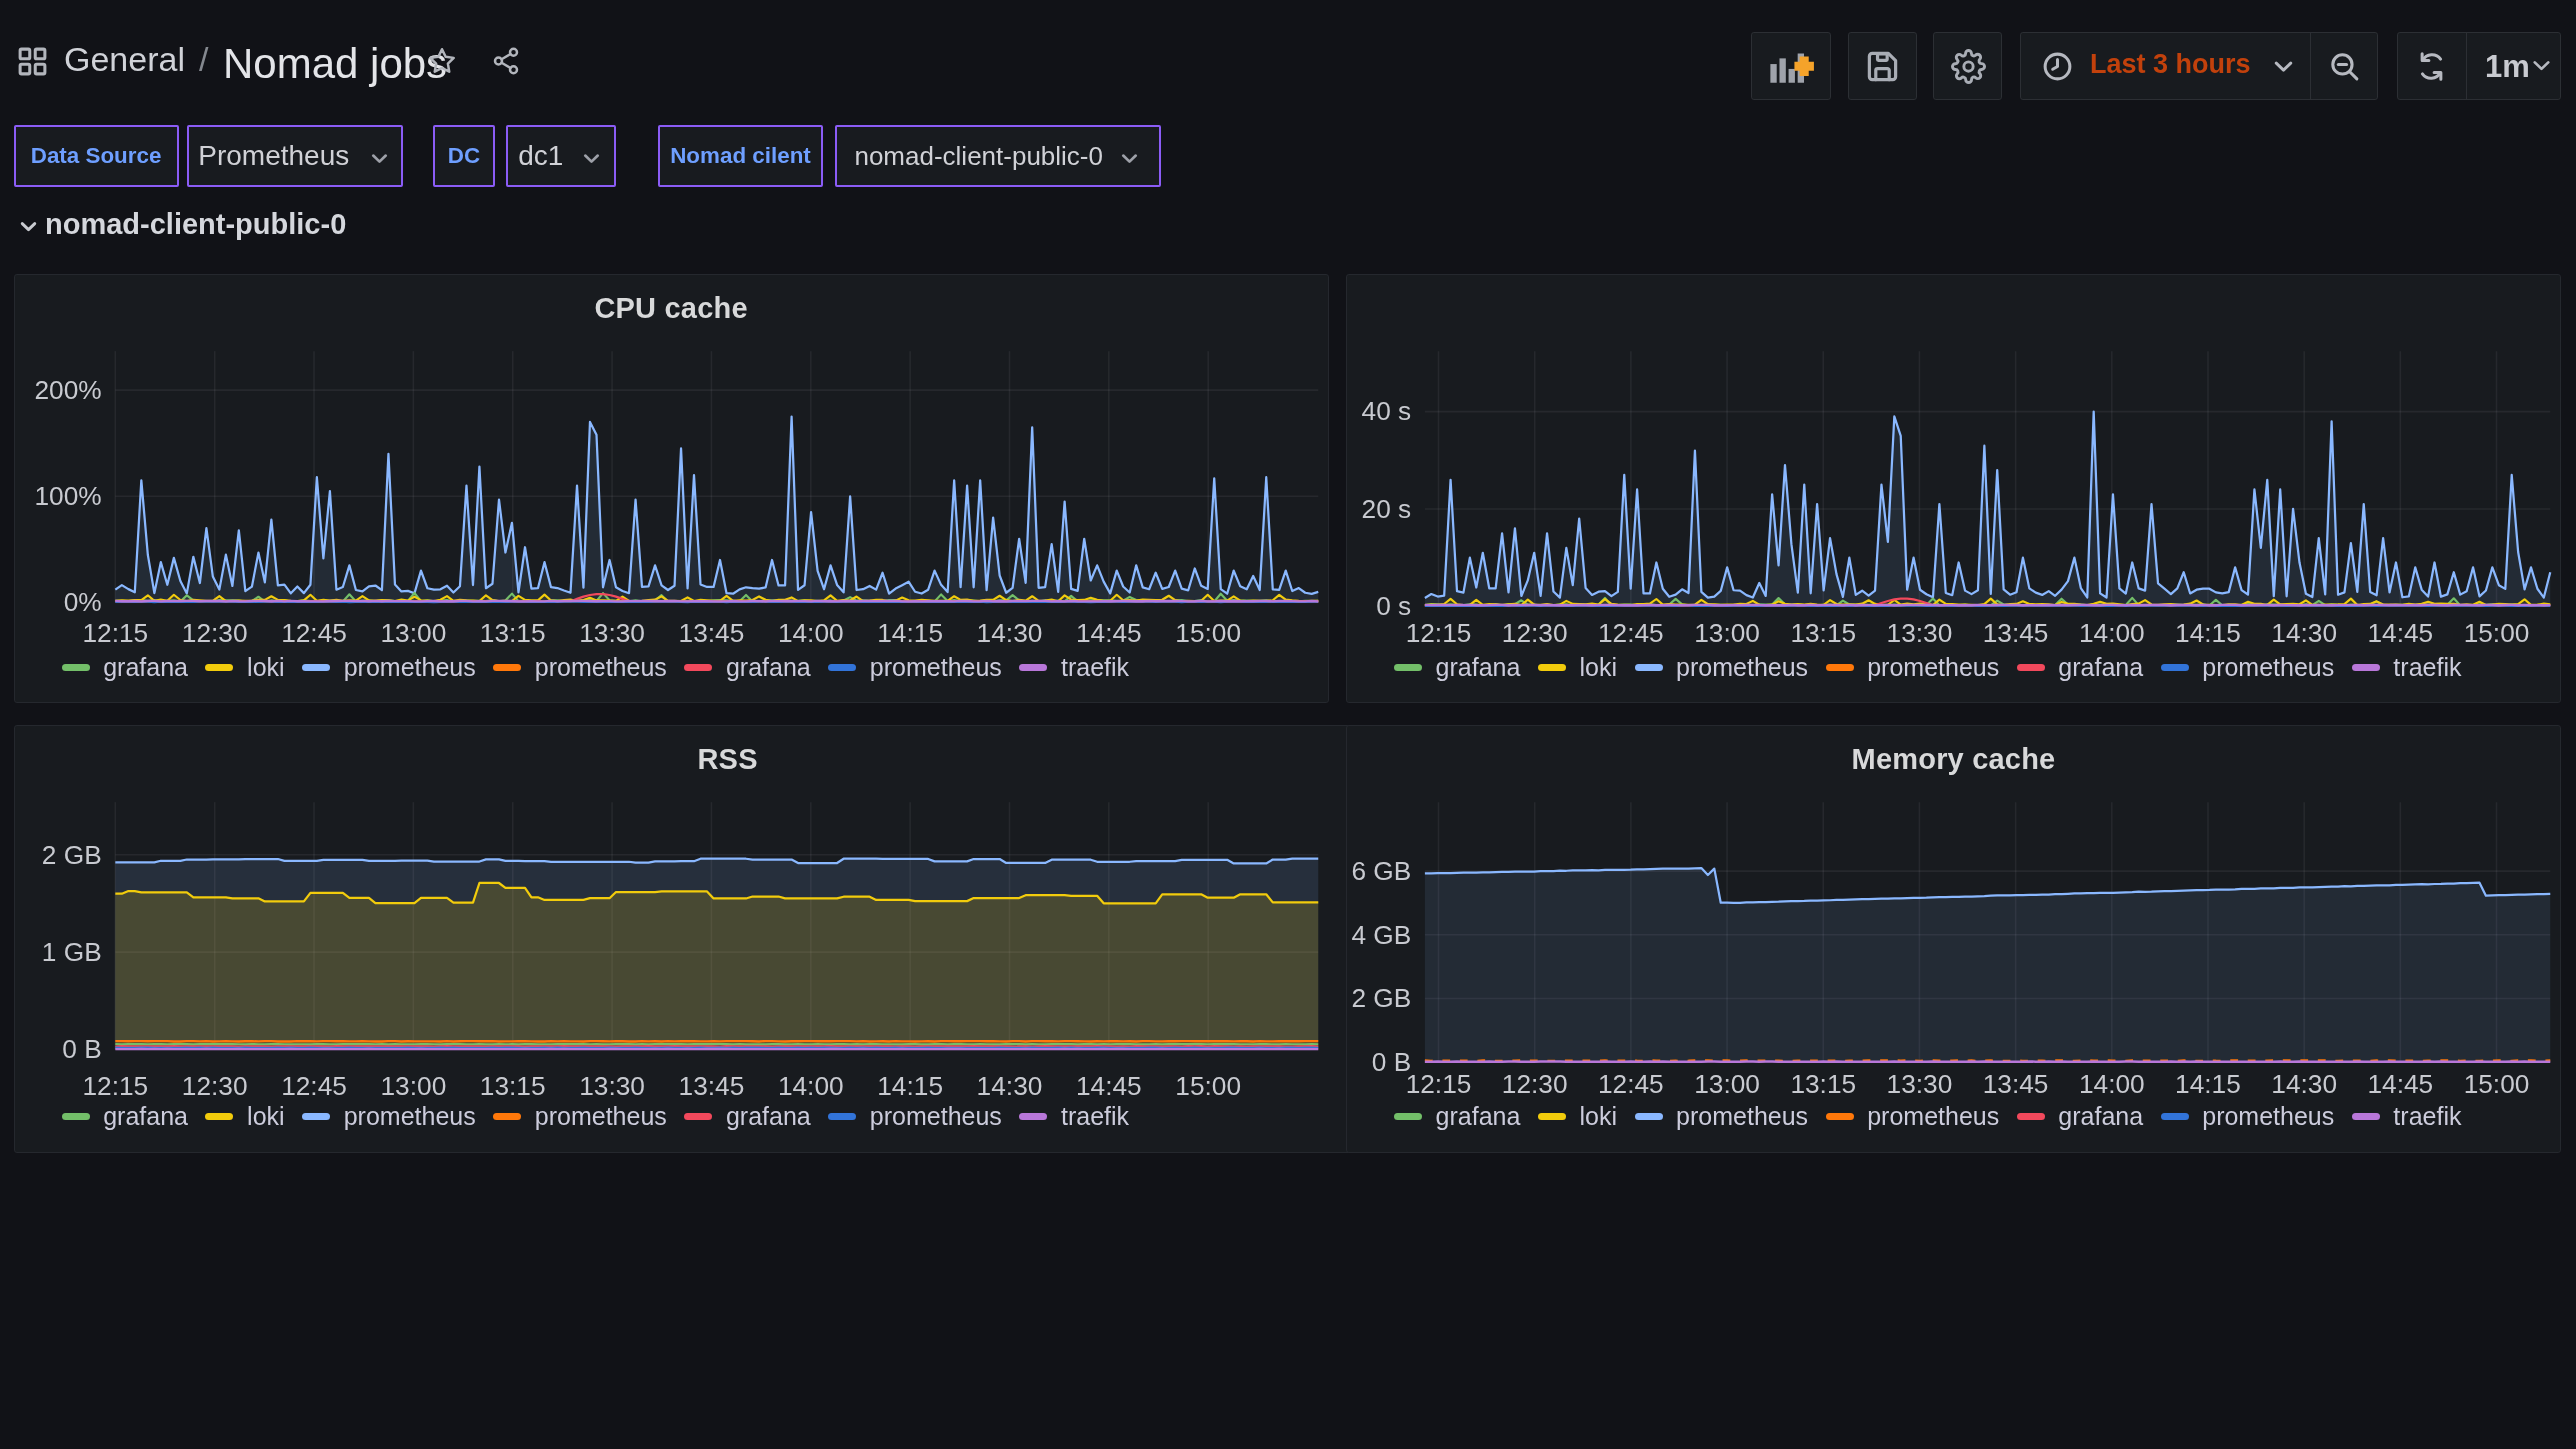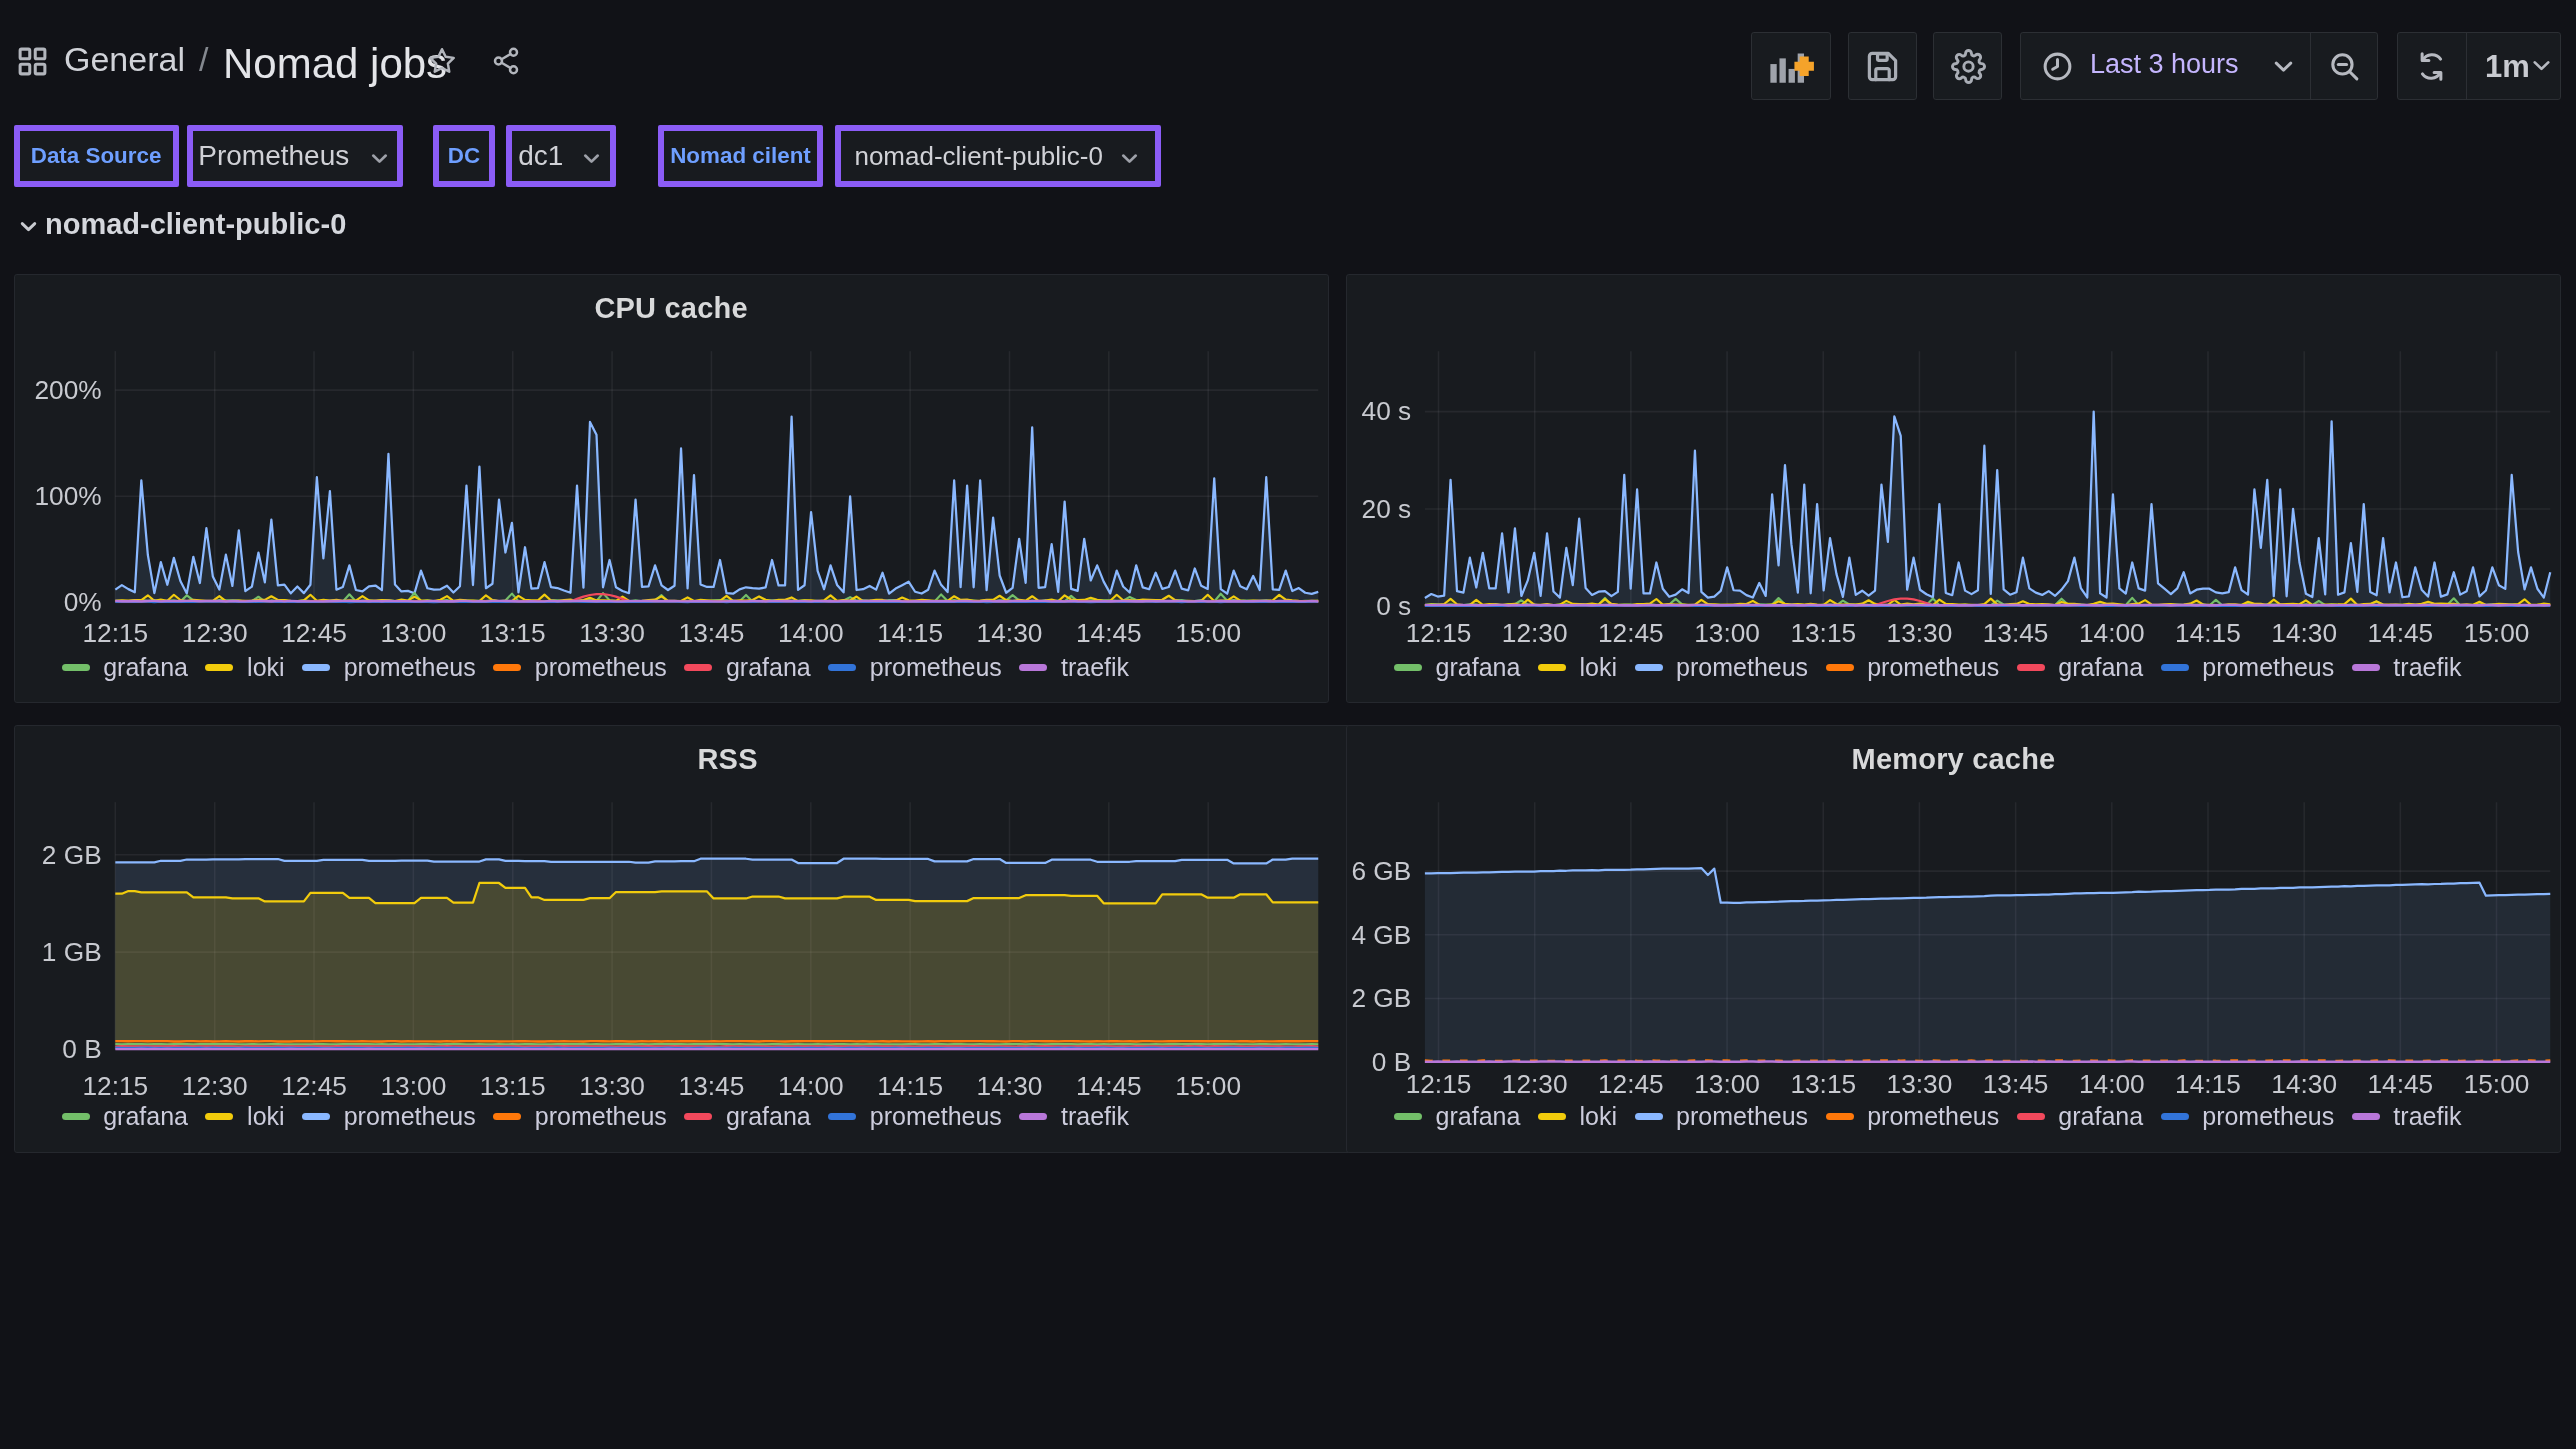--- a/index.html
+++ b/index.html
@@ -1,21 +1,21 @@
 <!DOCTYPE html>
 <html><head><meta charset="utf-8"><style>
 * { margin:0; padding:0; box-sizing:border-box; }
 html,body { width:2576px; height:1449px; background:#111217; font-family:"Liberation Sans",sans-serif; overflow:hidden; }
 .abs { position:absolute; }
 .panel { position:absolute; background:#181b1f; border:1px solid #25282e; border-radius:2.9px; }
 .ptitle { position:absolute; left:0; right:0; top:16.6px; text-align:center; font-size:29px; font-weight:bold; color:#d8d9da; letter-spacing:0.2px;}
 .legend { position:absolute; left:47px; height:29px; display:flex; align-items:center; font-size:25px; color:#cccCdc; white-space:nowrap; }
 .li { display:flex; align-items:center; margin-right:17.5px;text-align:center; }
 .lm { display:inline-block; width:28px; height:7.8px; border-radius:3.9px; margin-right:13.6px; }
-.fbox { position:absolute; top:125px; height:62px; background:#181b1f; border:6px solid #8b5cf6; border-radius:1.9px; display:flex; align-items:center; justify-content:center; white-space:nowrap; }
+.fbox { position:absolute; top:125px; height:62px; background:#181b1f; border:2px solid #8b5cf6; border-radius:1.9px; display:flex; align-items:center; justify-content:center; white-space:nowrap; }
 .flabel { color:#6e9fff; font-weight:bold; font-size:22.4px; }
 .fval { color:#d0d1d6; font-size:28px; }
 .tbtn { position:absolute; top:32px; height:68px; background:#181b1f; border:1px solid #2c2f34; border-radius:2.9px; }
 </style></head><body>
 <svg style="position:absolute;left:15.6px;top:45px" width="33" height="33" viewBox="0 0 24 24" fill="none" stroke="#b2b5bc" stroke-width="2.2" stroke-linecap="round" stroke-linejoin="round">
     <rect x="3" y="3" width="7" height="7" rx="1"></rect>
     <rect x="14" y="3" width="7" height="7" rx="1"></rect>
     <rect x="3" y="14" width="7" height="7" rx="1"></rect>
     <rect x="14" y="14" width="7" height="7" rx="1"></rect>
   </svg>
@@ -50,21 +50,21 @@
 <svg style="position:absolute;left:1951px;top:49px" width="35" height="35" viewBox="0 0 24 24" fill="none" stroke="#a9adb5" stroke-width="2.0" stroke-linecap="round" stroke-linejoin="round">
     <circle cx="12" cy="12" r="3.2"></circle>
     <path d="M19.4 15a1.65 1.65 0 0 0 .33 1.82l.06.06a2 2 0 0 1-2.83 2.83l-.06-.06a1.65 1.65 0 0 0-1.82-.33 1.65 1.65 0 0 0-1 1.51V21a2 2 0 0 1-4 0v-.09A1.65 1.65 0 0 0 9 19.4a1.65 1.65 0 0 0-1.82.33l-.06.06a2 2 0 0 1-2.83-2.83l.06-.06a1.65 1.65 0 0 0 .33-1.82 1.65 1.65 0 0 0-1.51-1H3a2 2 0 0 1 0-4h.09A1.65 1.65 0 0 0 4.6 9a1.65 1.65 0 0 0-.33-1.82l-.06-.06a2 2 0 0 1 2.83-2.83l.06.06a1.65 1.65 0 0 0 1.82.33H9a1.65 1.65 0 0 0 1-1.51V3a2 2 0 0 1 4 0v.09a1.65 1.65 0 0 0 1 1.51 1.65 1.65 0 0 0 1.82-.33l.06-.06a2 2 0 0 1 2.83 2.83l-.06.06a1.65 1.65 0 0 0-.33 1.82V9a1.65 1.65 0 0 0 1.51 1H21a2 2 0 0 1 0 4h-.09a1.65 1.65 0 0 0-1.51 1z"></path>
   </svg>
 <div class="tbtn" style="left:2020px;width:358px"></div>
 <div class="abs" style="left:2310px;top:33px;width:1px;height:66px;background:#2c2f34"></div>
 <svg style="position:absolute;left:2041px;top:50px" width="33" height="33" viewBox="0 0 24 24" fill="none" stroke="#b6b9c0" stroke-width="2.2" stroke-linecap="round" stroke-linejoin="round">
     <circle cx="12" cy="12" r="9"></circle>
     <path d="M12 7 v5 l-3.5 2"></path>
   </svg>
-<div class="abs" style="left:2090px;top:49px;font-size:27px;font-weight:normal;color:#c4b5fd">Last 3 hours</div>
+<div class="abs" style="left:2090px;top:49px;font-size:27px;font-weight:bold;color:#c2410c">Last 3 hours</div>
 <svg style="position:absolute;left:2269px;top:52px" width="29" height="29" viewBox="0 0 24 24" fill="none" stroke="#b6b9c0" stroke-width="2.4" stroke-linecap="round" stroke-linejoin="round">
     <path d="M6 9.2 L12 15 L18 9.2"></path>
   </svg>
 <svg style="position:absolute;left:2328px;top:50px" width="33" height="33" viewBox="0 0 24 24" fill="none" stroke="#b6b9c0" stroke-width="2.2" stroke-linecap="round" stroke-linejoin="round">
     <circle cx="10.5" cy="10.5" r="7"></circle>
     <line x1="15.8" y1="15.8" x2="21" y2="21"></line>
     <line x1="7.5" y1="10.5" x2="13.5" y2="10.5"></line>
   </svg>
 <div class="tbtn" style="left:2397px;width:164px"></div>
 <div class="abs" style="left:2466px;top:33px;width:1px;height:66px;background:#2c2f34"></div>

